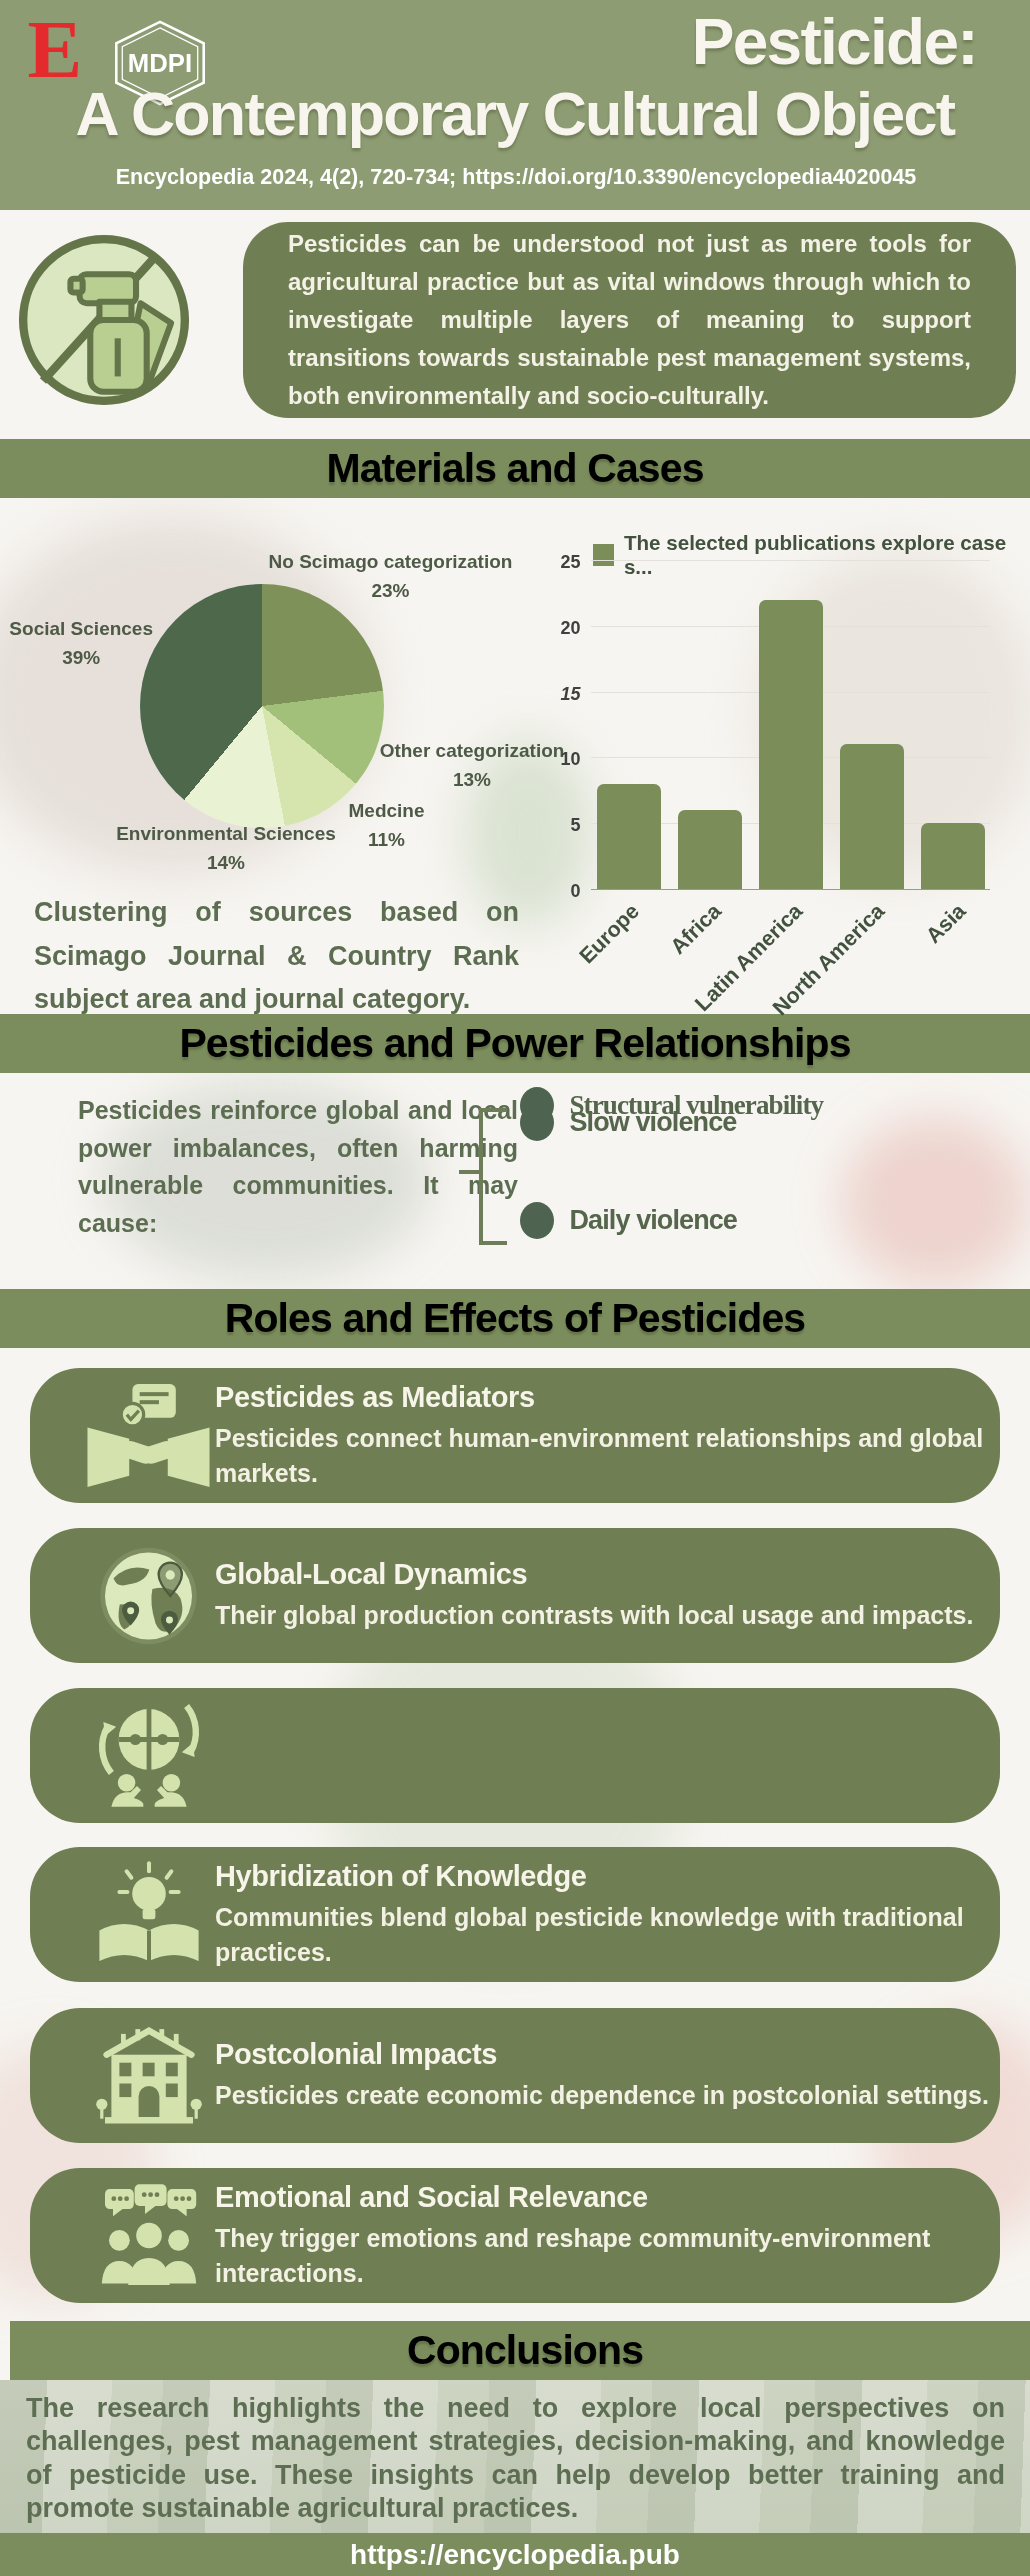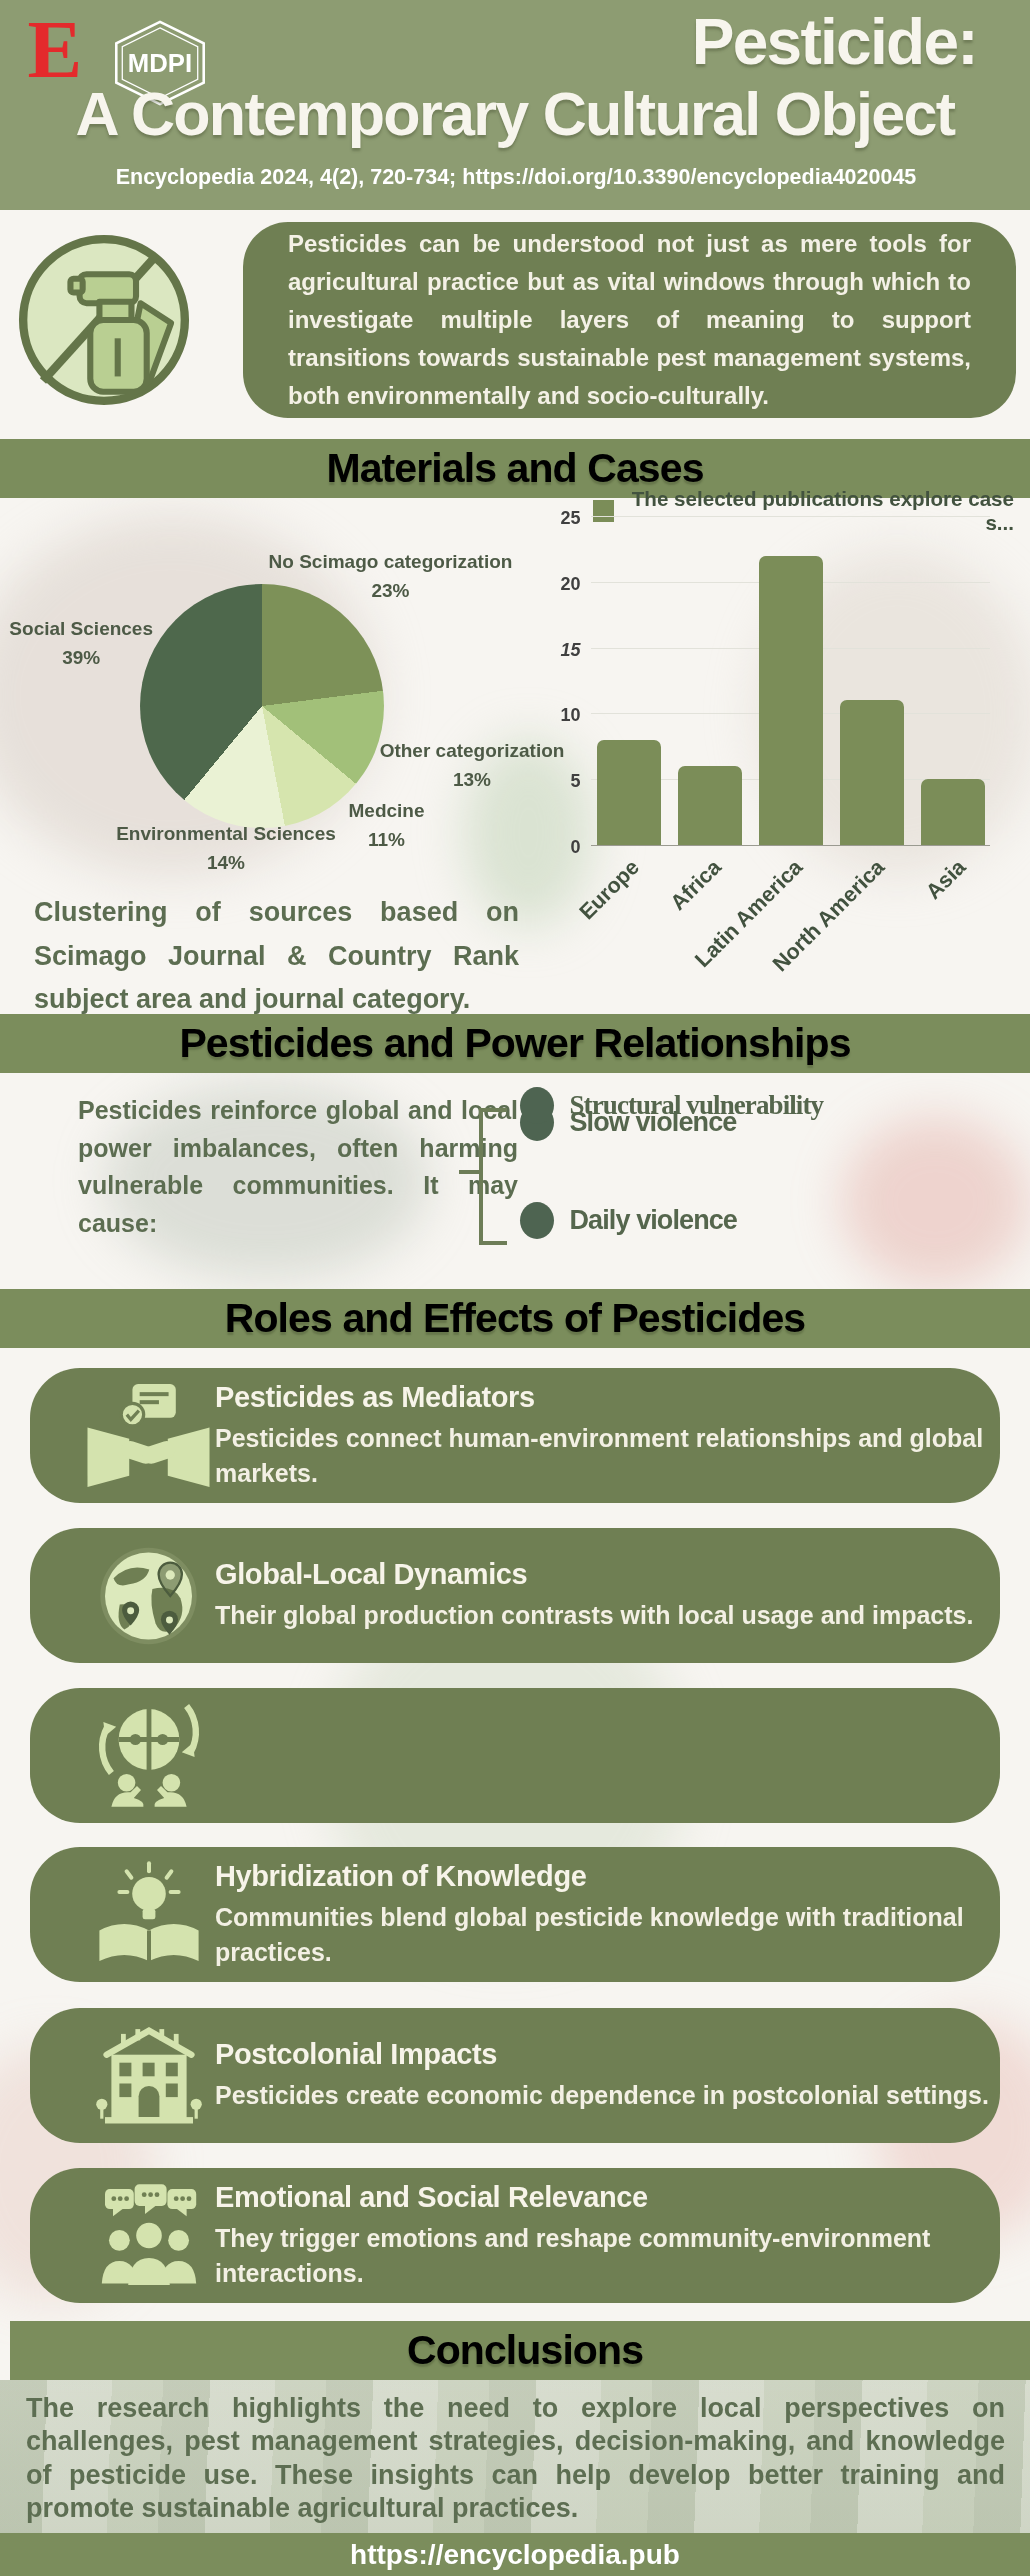--- a/index.html
+++ b/index.html
@@ -42,21 +42,21 @@
   #plab-nsc{left:249px;top:548px;width:283px;}
   #plab-soc{left:1.7px;top:615px;width:159px;}
   #plab-oth{left:356px;top:737px;width:232px;}
   #plab-med{left:309px;top:797px;width:155px;}
   #plab-env{left:106px;top:820px;width:240px;}
 
   .materials-caption{position:absolute;left:34px;top:891px;width:485px;font-size:27px;font-weight:bold;
                      color:#5c6d51;text-align:justify;line-height:1.62;}
 
   
-  .bar-chart{position:absolute;left:546px;top:480px;width:468px;height:494px;text-align:right;}
+  .bar-chart{position:absolute;left:546px;top:524px;width:468px;height:494px;}
   .legend{position:absolute;left:47px;top:6.9px;display:flex;gap:10.3px;align-items:center;}
   .legend-sq{width:22px;height:22px;}
   .legend-txt{font-size:20.6px;font-weight:bold;color:#42523f;}
   .bar-plot{position:absolute;left:45px;top:36px;width:399px;height:329px;border-bottom:1.7px solid #9a9a90;
             display:flex;align-items:flex-end;justify-content:center;gap:17px;}
   .gridline{position:absolute;left:0;right:0;height:0.9px;background:#e2e2da;}
   .bar{width:64px;border-radius:6.9px 6.9px 0 0;position:relative;z-index:1;}
   .bar-y-axis{position:absolute;left:0;top:36px;width:38px;height:329px;}
   .ytick{position:absolute;right:3.4px;font-size:18px;font-weight:bold;color:#404040;}
   .bar-x-axis{position:absolute;left:0;top:375px;width:468px;height:116px;}

